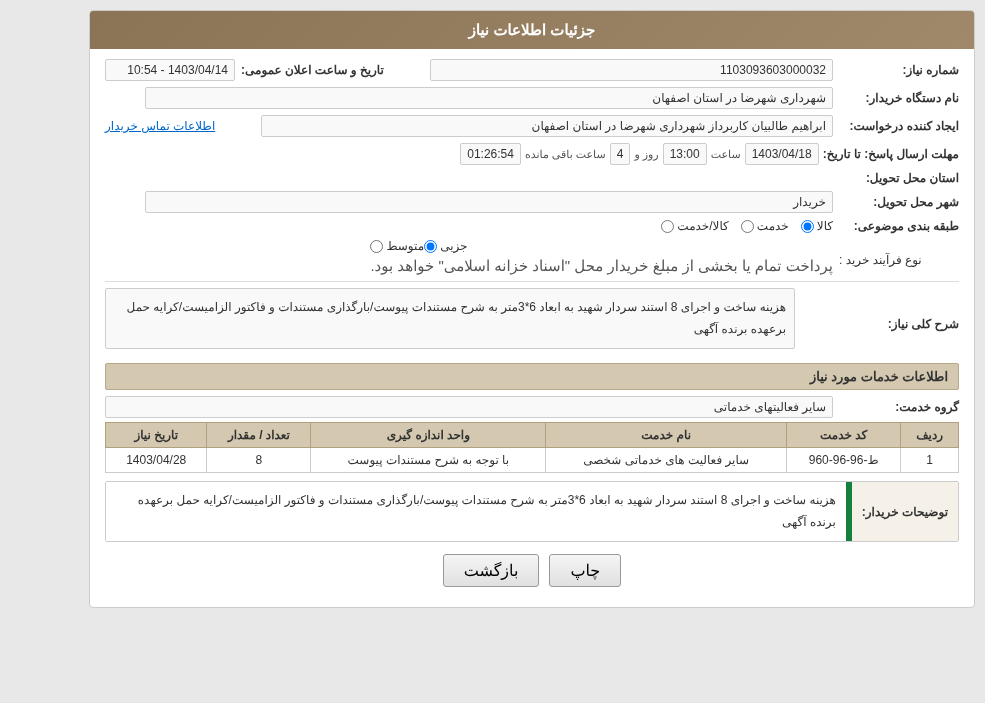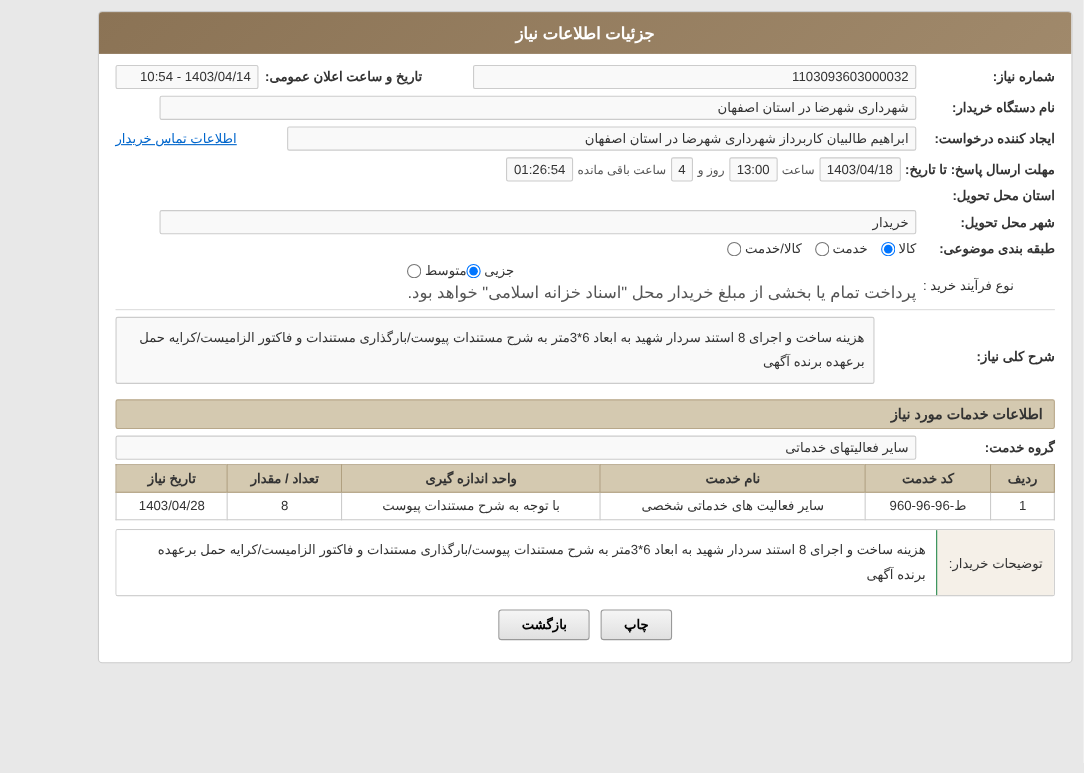--- a/index.html
+++ b/index.html
@@ -187,23 +187,23 @@
     }
     .buyer-desc-wrapper {
       display: flex;
       align-items: stretch;
       border: 1px solid #ccc;
       margin: 8px 0;
       border-radius: 2px;
     }
     .buyer-label-sidebar {
       background: #f5f0e8;
-      border-left: 1px solid #15803d;
+      border-left: 6px solid #15803d;
       padding: 8px 10px;
-      font-weight: normal;
+      font-weight: bold;
       font-size: 12px;
       display: flex;
       align-items: center;
       white-space: nowrap;
       min-width: 70px;
       justify-content: center;
     }
     .buyer-content-area {
       flex: 1;
       padding: 8px 10px;
@@ -218,23 +218,22 @@
       gap: 10px;
       margin-top: 12px;
       padding-bottom: 10px;
     }
     .btn {
       padding: 6px 20px;
       border: 1px solid #999;
       border-radius: 3px;
       cursor: pointer;
       font-family: Tahoma, Arial, sans-serif;
-      font-size: 12px;
+      font-size: 16px;
       background: linear-gradient(180deg, #f5f5f5, #e0e0e0);
-      font-weight: bold;
     }
     .divider-line {
       border: none;
       border-top: 1px solid #ddd;
       margin: 6px 0;
     }
   </style>
 </head>
 <body>
 

